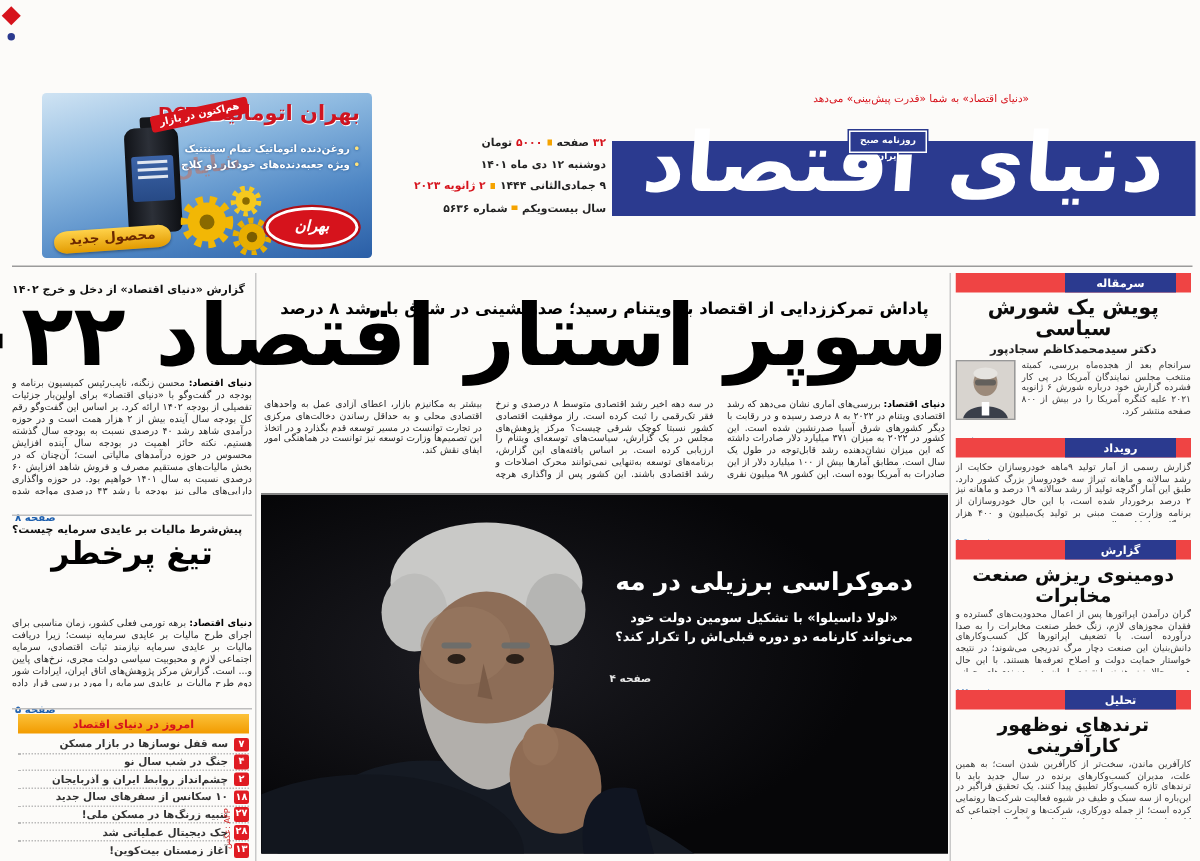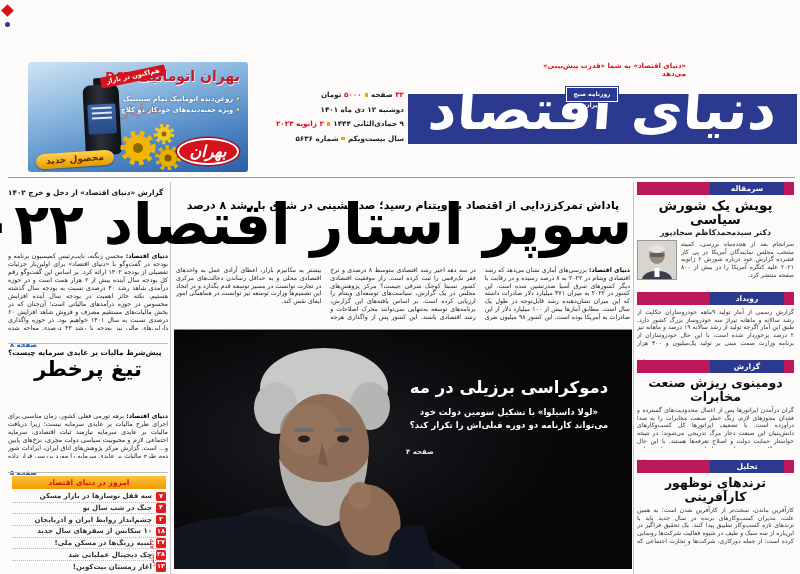--- a/index.html
+++ b/index.html
@@ -25,28 +25,28 @@
   .ad-bottle { position:absolute; left:56px; top:16px; width:36px; height:78px; transform:rotate(-3deg); }
   .bottle-cap { position:absolute; left:11px; top:0; width:14px; height:8px; background:#15171b; border-radius:2px; }
   .bottle-body { position:absolute; left:0; top:7px; width:36px; height:70px; background:linear-gradient(90deg,#101217,#2c3038 45%,#0d0f13); border-radius:7px 7px 5px 5px; }
   .bottle-label { position:absolute; left:4px; top:26px; width:28px; height:30px; background:linear-gradient(#3c64a8,#274ager 90%,#274a86); background:linear-gradient(#3c64a8,#274a86); border-radius:2px; }
   .bottle-label i { display:block; height:2px; background:rgba(255,255,255,.85); margin:3px 4px 0; }
   .ad-newprod { position:absolute; left:8px; bottom:5px; width:78px; padding:2px 0 3px; text-align:center;
         background:linear-gradient(#ffd24a,#e29a00); color:#6b2800; font-weight:bold; font-size:9px;
         border-radius:9px/7px; transform:rotate(-4deg); box-shadow:0 1px 2px rgba(0,0,0,.35); direction:rtl; }
   .ad-logo { position:absolute; right:9px; bottom:7px; width:62px; height:27px; background:#d6131c;
         border:2px solid #fff; border-radius:50%; box-shadow:0 0 0 1.5px #b00d14; color:#fff; font-weight:bold;
-        font-style:italic; font-size:16px; display:flex; align-items:center; justify-content:center; direction:rtl; }
+        font-style:italic; font-size:10px; display:flex; align-items:center; justify-content:center; direction:rtl; }
   .ad-watermark { position:absolute; left:50%; top:44%; transform:translate(-50%,-50%) rotate(-8deg);
         color:rgba(235,90,40,.38); font-size:15px; font-weight:bold; letter-spacing:2px; }
   .ad-gears { position:absolute; left:88px; bottom:2px; }
 
   
   .slogan { position:absolute; left:526px; top:62px; width:160px; text-align:right; direction:rtl;
-        color:#d6131c; font-size:7px; font-weight:bold; }
+        color:#d6131c; font-size:7px; font-weight:normal; }
   .band { position:absolute; left:408px; top:94px; width:389px; height:50px; background:#2b3a8f; }
   .masthead-title { position:absolute; left:0; right:0; top:-17px; text-align:center; color:#fff;
         font-size:56px; font-weight:bold; white-space:nowrap; transform:scaleY(.98) skewX(-4deg); direction:rtl; }
   .tagline { position:absolute; left:566px; top:87px; width:52px; height:15px; background:#2b3a8f; border:1.5px solid #fff;
         box-shadow:0 0 0 1px #2b3a8f; color:#fff; font-size:6px; font-weight:bold; text-align:center; line-height:11px; direction:rtl; }
   .pubinfo { position:absolute; left:252px; top:88px; width:152px; text-align:right; direction:rtl;
         font-size:7.2px; font-weight:bold; color:#222; line-height:14.5px; }
   .pubinfo .red { color:#d6131c; }
   .ydot { display:inline-block; width:3.5px; height:3.5px; background:#f5a300; margin:0 3px; vertical-align:middle; }
 
@@ -87,21 +87,21 @@
   .photo { position:absolute; top:147px; left:0; width:458px; height:240px; background:#060608; overflow:hidden; border-top:1px solid #888;padding-left:29px; }
   .overlay { position:absolute; left:218px; top:48px; width:234px; text-align:center; direction:rtl; color:#fff; }
   .ovtitle { font-size:16.5px; font-weight:bold; margin-bottom:9px; }
   .ovsub { font-size:8.6px; font-weight:bold; line-height:13px; }
   .ovpage { margin-top:16px; text-align:right; padding-right:10px; font-size:7px; font-weight:bold; color:#e8e8e8; direction:rtl; text-align:left; padding-left:14px; }
   .credit { position:absolute; left:149px; top:566px; transform:rotate(-90deg); transform-origin:top left;
         font-size:5.5px; color:#cc2222; white-space:nowrap; }
 
   
   .sidebar { position:absolute; left:637px; top:182px; width:157px; height:392px; direction:rtl; overflow:hidden; }
-  .seclabel { position:relative; height:13px; background:#be185d; margin-bottom:3px; }
+  .seclabel { position:relative; height:13px; background:#ef4444; margin-bottom:3px; }
   .seclabel .box { position:absolute; right:10px; top:0; width:74px; height:13px; background:#2b3a8f; color:#fff;
         font-size:7.5px; font-weight:bold; text-align:center; line-height:13px; }
   .sectitle { text-align:center; font-size:12.5px; font-weight:bold; color:#0d0d0d; line-height:14px; margin-bottom:2px; }
   .secauthor { text-align:center; font-size:7.8px; font-weight:bold; color:#222; margin-bottom:3px; }
   .secbody { font-size:6.1px; line-height:7.7px; text-align:justify; color:#333; overflow:hidden; }
   .seclink { text-align:left; direction:ltr; height:9px; margin:1px 0 2px; }
   .edrow { display:flex; gap:4px; margin-bottom:1px; }
   .edtext { flex:1; height:40px; overflow:hidden; }
   .edphoto { flex:0 0 40px; height:40px; border:1px solid #999; background:#dcd9d4; }
 </style>

